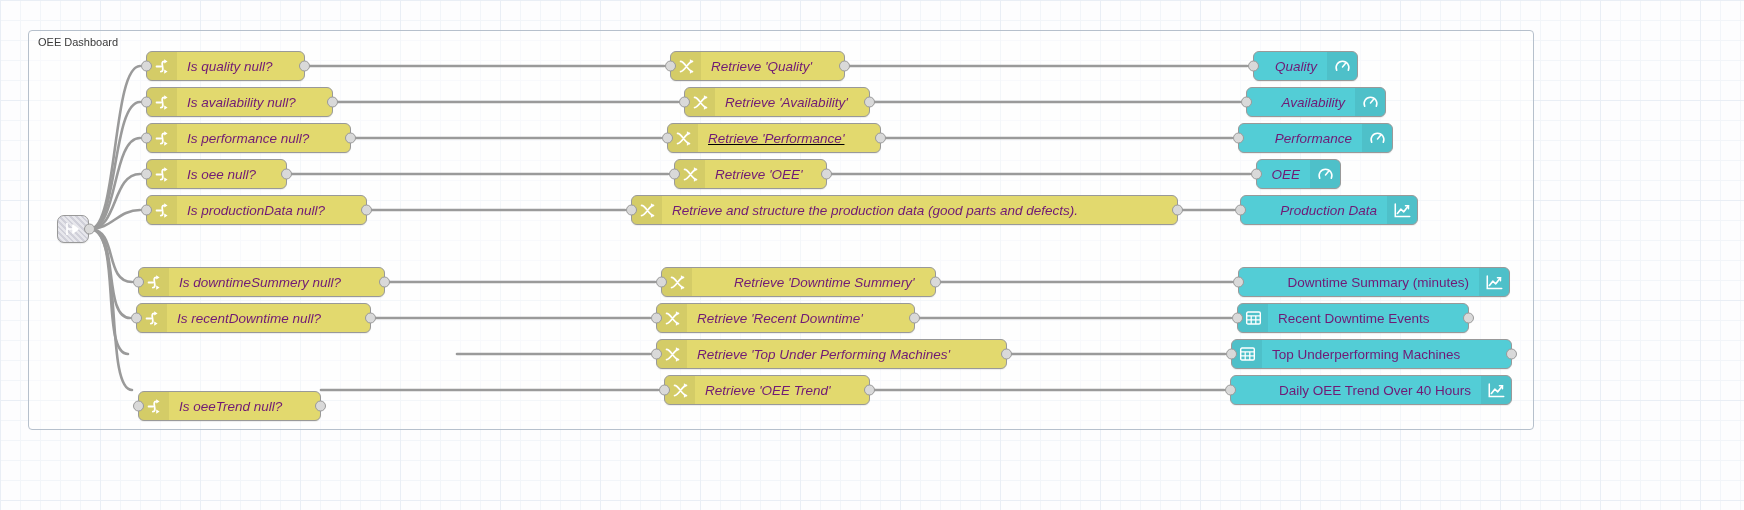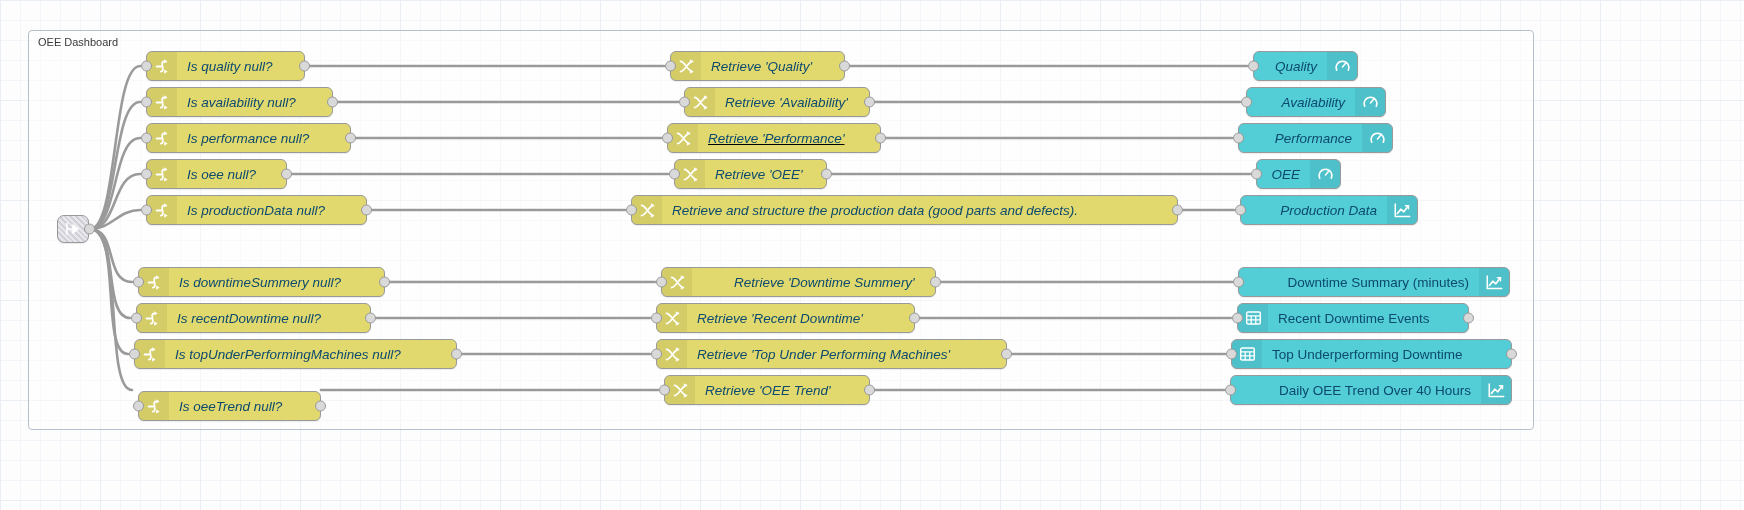--- a/index.html
+++ b/index.html
@@ -90,21 +90,21 @@
     background: rgba(0,0,0,0.06);
     border-radius: 5px 0 0 5px;
   }
   .icon-box.right {
     border-radius: 0 5px 5px 0;
   }
   .node-label {
     flex: 1 1 auto;
     font-size: 13.5px;
     font-style: italic;
-    color: #0c4a6e;
+    color: #701a75;
     padding: 0 10px;
     white-space: nowrap;
     overflow: hidden;
     font-family: "Liberation Sans", sans-serif;
   }
   .node-label.plain {
     font-style: normal;
   }
   .node-label.right  { text-align: right; }
   .node-label.left   { text-align: left; }
@@ -435,31 +435,20 @@
     <span class="icon-box">
       <svg class="gl" width="17" height="16" viewBox="0 0 20 18" xmlns="http://www.w3.org/2000/svg">
         <rect x="2" y="2" width="16" height="14" rx="1.5" fill="none" stroke="#fff" stroke-width="1.7"></rect>
         <path d="M2 6.6 H18 M2 11.2 H18 M7.3 6.6 V16 M12.7 6.6 V16" stroke="#fff" stroke-width="1.5"></path>
       </svg>
     </span>
     <span class="node-label left plain">Recent Downtime Events</span>
     <span class="port out"></span>
   </div>
 
-  <div class="node node-switch" style="left:134px; top:339px; width:323px;">
-    <span class="port in"></span>
-    <span class="icon-box">
-      <svg class="gl" width="17" height="17" viewBox="0 0 20 20" xmlns="http://www.w3.org/2000/svg">
-        <path d="M3 10 H8 M12 4 C6 4 14 16 8 16" fill="none" stroke="#fff" stroke-width="2.1" stroke-linecap="round"></path>
-        <path d="M12 1.5 L16 4 L12 6.5 Z M12 13.5 L16 16 L12 18.5 Z" fill="#fff"></path>
-      </svg>
-    </span>
-    <span class="node-label left">Is topUnderPerformingMachines null?</span>
-    <span class="port out"></span>
-  </div>
 
   <div class="node node-change" style="left:656px; top:339px; width:351px;">
     <span class="port in"></span>
     <span class="icon-box">
       <svg class="gl" width="17" height="17" viewBox="0 0 20 20" xmlns="http://www.w3.org/2000/svg">
         <path d="M3 4 C8 4 12 16 17 16 M3 16 C8 16 12 4 17 4" fill="none" stroke="#fff" stroke-width="2" stroke-linecap="round"></path>
         <path d="M14 1.5 L18 4 L14 6.5 Z M14 13.5 L18 16 L14 18.5 Z" fill="#fff"></path>
       </svg>
     </span>
     <span class="node-label left">Retrieve 'Top Under Performing Machines'</span>
@@ -467,21 +456,21 @@
   </div>
 
   <div class="node node-ui" style="left:1231px; top:339px; width:281px;">
     <span class="port in"></span>
     <span class="icon-box">
       <svg class="gl" width="17" height="16" viewBox="0 0 20 18" xmlns="http://www.w3.org/2000/svg">
         <rect x="2" y="2" width="16" height="14" rx="1.5" fill="none" stroke="#fff" stroke-width="1.7"></rect>
         <path d="M2 6.6 H18 M2 11.2 H18 M7.3 6.6 V16 M12.7 6.6 V16" stroke="#fff" stroke-width="1.5"></path>
       </svg>
     </span>
-    <span class="node-label left plain">Top Underperforming Downtime</span>
+    <span class="node-label left plain">Top Underperforming Machines</span>
     <span class="port out"></span>
   </div>
 
   <div class="node node-switch" style="left:138px; top:391px; width:183px;justify-content:space-between;">
     <span class="port in"></span>
     <span class="icon-box">
       <svg class="gl" width="17" height="17" viewBox="0 0 20 20" xmlns="http://www.w3.org/2000/svg">
         <path d="M3 10 H8 M12 4 C6 4 14 16 8 16" fill="none" stroke="#fff" stroke-width="2.1" stroke-linecap="round"></path>
         <path d="M12 1.5 L16 4 L12 6.5 Z M12 13.5 L16 16 L12 18.5 Z" fill="#fff"></path>
       </svg>

